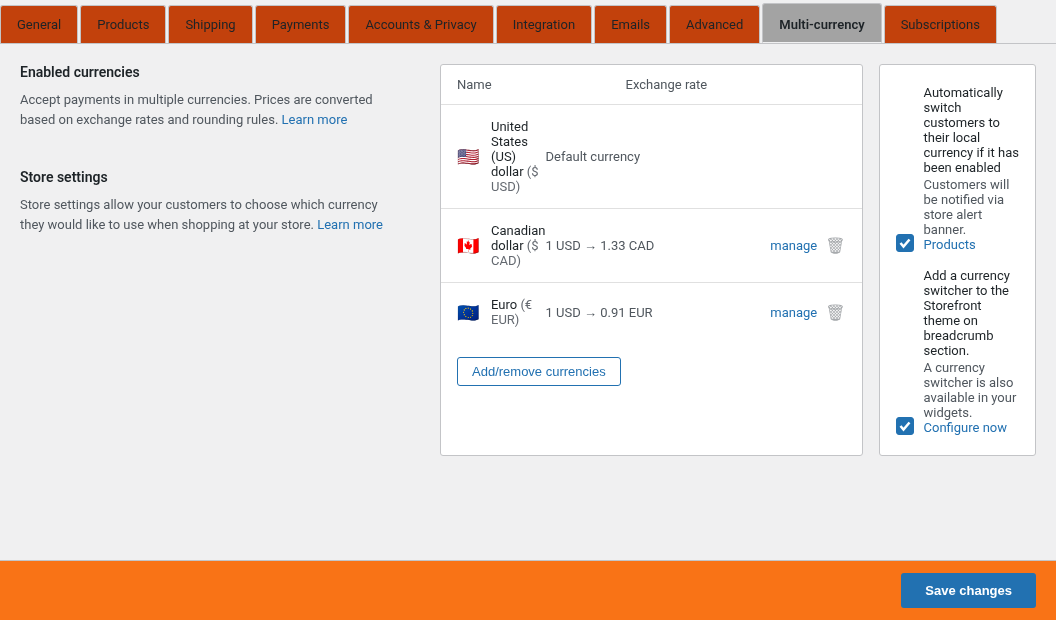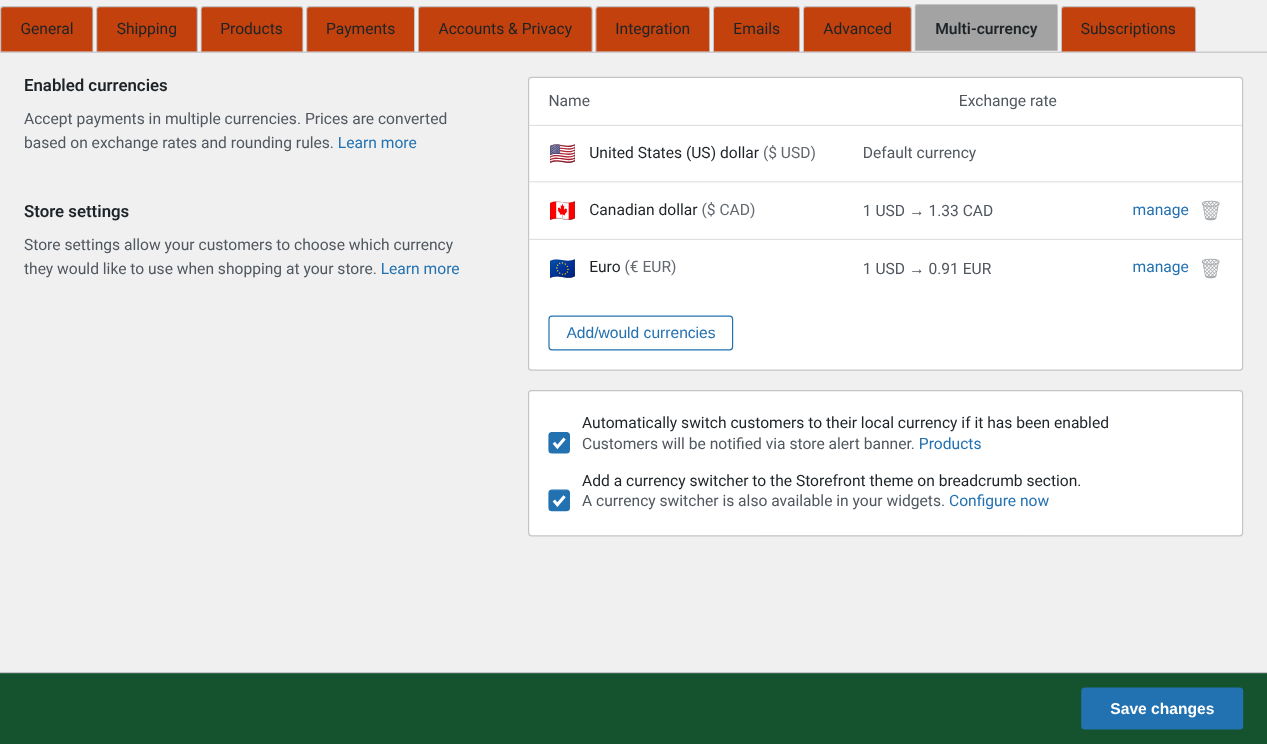--- a/index.html
+++ b/index.html
@@ -209,21 +209,21 @@
     .checkbox-sub a {
       color: #2271b1;
       text-decoration: none;
     }
 
     
     .footer {
       position: fixed;
       bottom: 0;
       width: 1056px;
-      background: #14532d;
+      background: #f97316;
       border-top: 1px solid #c3c4c7;
       padding: 12px 20px;
       display: flex;
       justify-content: flex-end;
     }
     .btn-save {
       background: #2271b1;
       color: #fff;
       border: none;
       padding: 10px 24px;
@@ -231,22 +231,22 @@
       font-weight: 600;
       border-radius: 3px;
       cursor: pointer;
     }
   </style>
 </head>
 <body>
 
 <div class="tab-bar">
   <a class="tab">General</a>
+  <a class="tab">Products</a>
   <a class="tab">Shipping</a>
-  <a class="tab">Products</a>
   <a class="tab">Payments</a>
   <a class="tab">Accounts &amp; Privacy</a>
   <a class="tab">Integration</a>
   <a class="tab">Emails</a>
   <a class="tab">Advanced</a>
   <a class="tab active">Multi-currency</a>
   <a class="tab">Subscriptions</a>
 </div>
 
 <div class="content">
@@ -263,21 +263,21 @@
 
     <div class="sidebar-section">
       <div class="section-title">Store settings</div>
       <p class="section-desc">
         <span>Store settings allow your customers to choose which currency they would like to use when shopping at your store.</span>
         <a href="#">Learn more</a>
       </p>
     </div>
   </div>
 
-  <div style="flex:1; display:flex; flex-direction:column; gap:16px;padding-left:20px;">
+  <div style="flex:1; display:flex; flex-direction:row; gap:16px;padding-left:20px;">
 
     <div class="panel">
       <div class="currency-table">
 
         <div class="currency-header">
           <div class="col-name">Name</div>
           <div class="col-rate">Exchange rate</div>
         </div>
 
         <div class="currency-row">
@@ -310,21 +310,21 @@
             <span class="currency-code">(€ EUR)</span>
           </div>
           <div class="currency-rate">1 USD → 0.91 EUR</div>
           <div class="currency-actions">
             <a href="#" class="manage-link">manage</a>
             <span class="delete-icon">🗑</span>
           </div>
         </div>
       </div>
 
-      <button class="btn-add-currencies">Add/would currencies</button>
+      <button class="btn-add-currencies">Add/remove currencies</button>
     </div>
 
     <div class="panel">
       <div class="settings-panel">
 
         <div class="checkbox-row">
           <div class="checkbox-wrapper">
             <div class="checkbox-custom">
               <svg viewBox="0 0 12 12">
                 <polyline points="1.5,6 4.5,9.5 10.5,2.5"></polyline>

